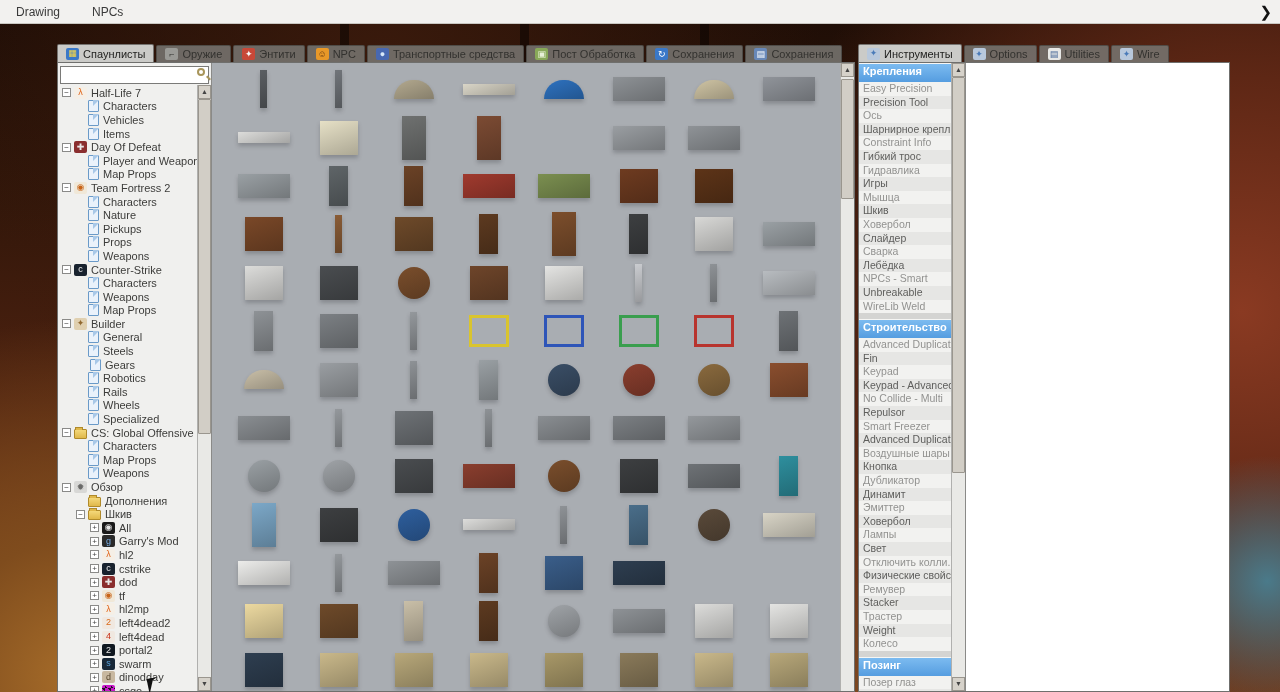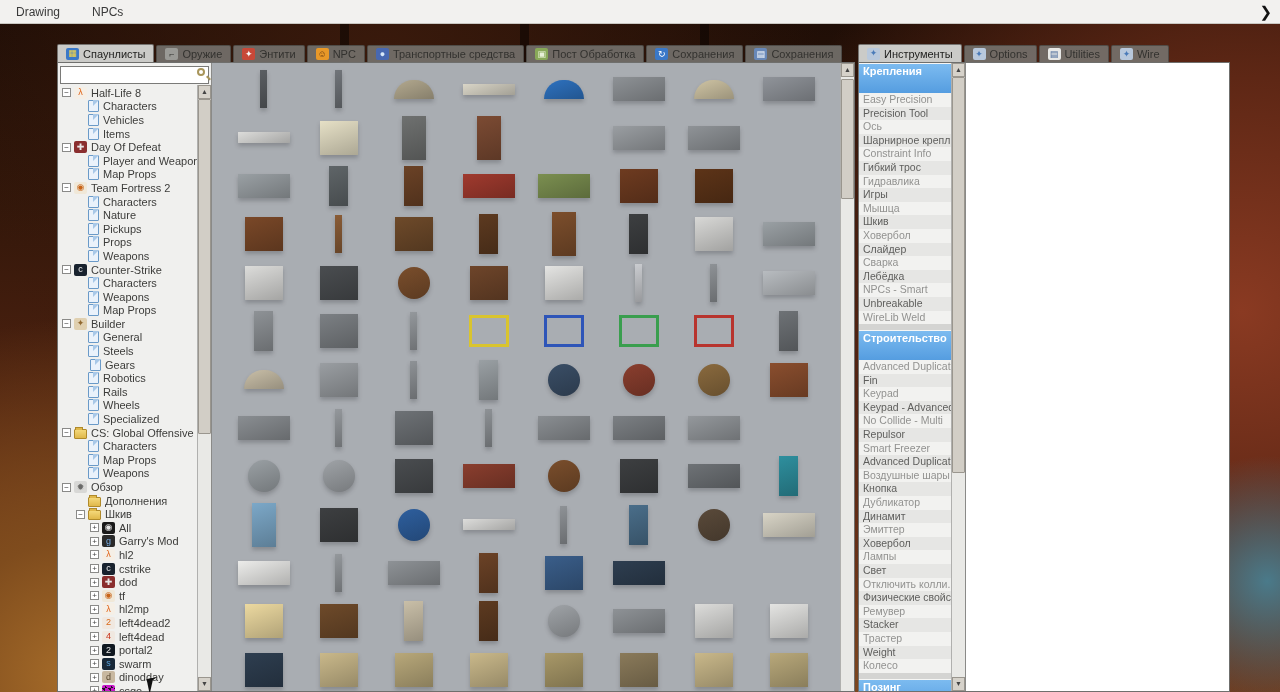--- a/index.html
+++ b/index.html
@@ -75,21 +75,21 @@
   .t-slab  { width:52px; height:11px; }
   .t-round { width:32px; height:32px; border-radius:50%; }
   .t-dome  { width:40px; height:19px; border-radius:40px 40px 0 0; }
   .t-door  { width:24px; height:44px; }
   .t-cage  { width:40px; height:32px; background:transparent !important; border:3px solid; box-shadow:none; }
 
   
   #tools-window { position:absolute; left:858px; top:62px; width:372px; height:630px; z-index:3;
     display:flex; background:#8d9195; border:1px solid #6f6f6d; }
   #toollist { width:92px; background:#f6f6f4; overflow:hidden; }
-  .tool-header { height:29px; line-height:15px; padding:0 4px; font-size:11px; font-weight:bold; color:#fff;
+  .tool-header { height:18px; line-height:15px; padding:0 4px; font-size:11px; font-weight:bold; color:#fff;
     background:linear-gradient(#7cbbf0,#559de0); margin-top:1px; white-space:nowrap; overflow:hidden; }
   .tool-item { height:13.6px; line-height:13.6px; padding:0 4px; font-size:10.5px; white-space:nowrap; overflow:hidden; }
   .tool-item.alt0 { background:#f2f2f0; color:#929290; }
   .tool-item.alt1 { background:#e6e6e4; color:#5e5e5c; }
   .tool-gap { height:6px; background:#d4d4d2; }
   #toolsbar { width:14px; }
   #tool-panel { flex:1; background:#ffffff; border-left:1px solid #8a8a88; }
 
   
   #cursor { position:absolute; left:148px; top:678px; z-index:9; width:0; height:0;
@@ -170,21 +170,21 @@
   <div id="left-col">
     <div id="searchwrap">
       <input type="text" value="" placeholder="" style="">
       <span class="mag"></span>
     </div>
     <div id="treewrap">
       <div id="tree">
           <div class="tree-row" style="padding-left: 4px;">
             <span class="toggle">−</span>
             <span class="ticon" style="background: rgb(245, 239, 230); color: rgb(224, 101, 26);">λ</span>
-            <span>Half-Life 8</span>
+            <span>Half-Life 7</span>
           </div>
           <div class="tree-row" style="padding-left: 18px;">
             <span style="width: 12px; flex: 0 0 auto;"></span>
             <span class="ticon page"></span>
             <span>Characters</span>
           </div>
           <div class="tree-row" style="padding-left: 18px;">
             <span style="width: 12px; flex: 0 0 auto;"></span>
             <span class="ticon page"></span>
             <span>Vehicles</span>

